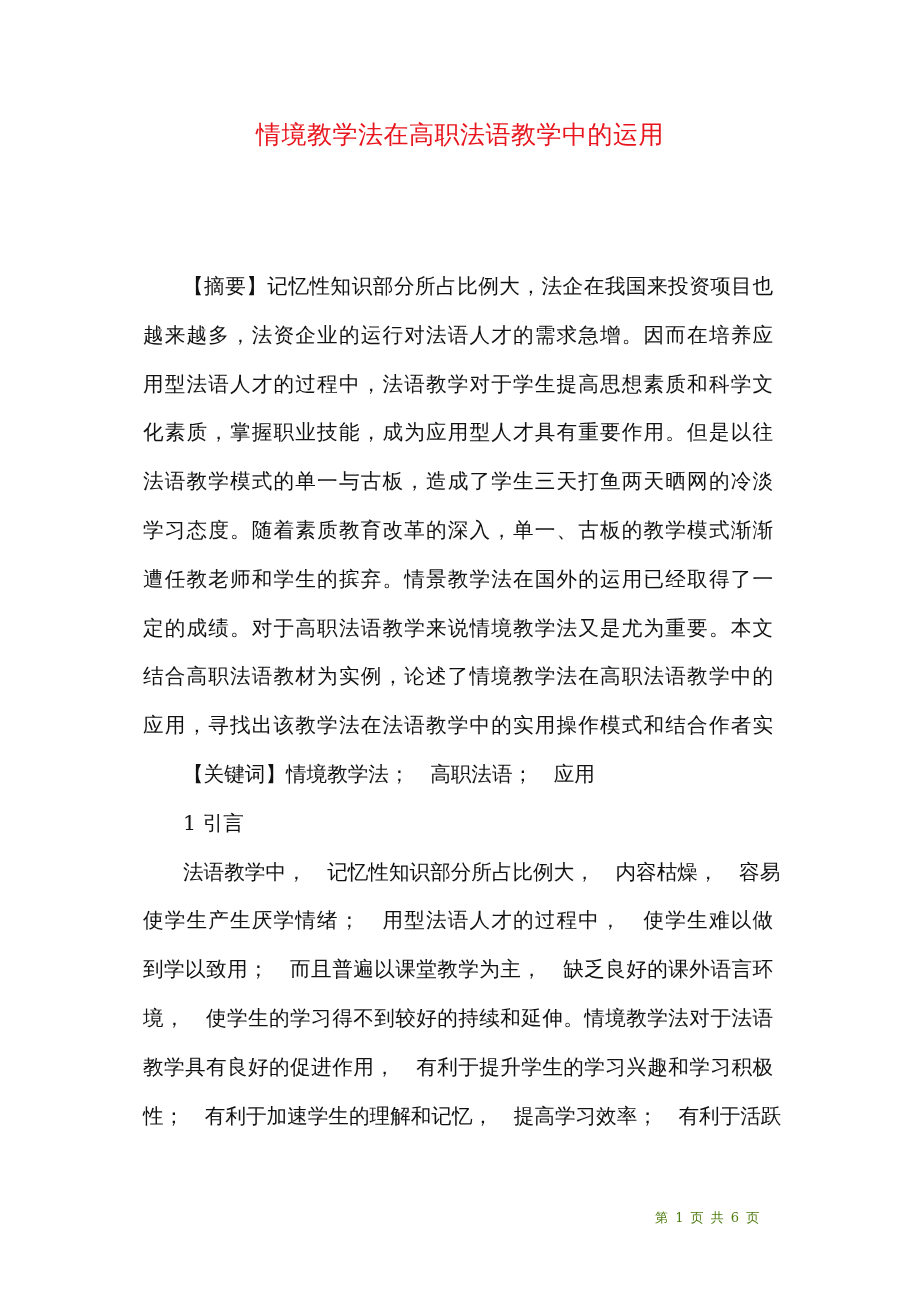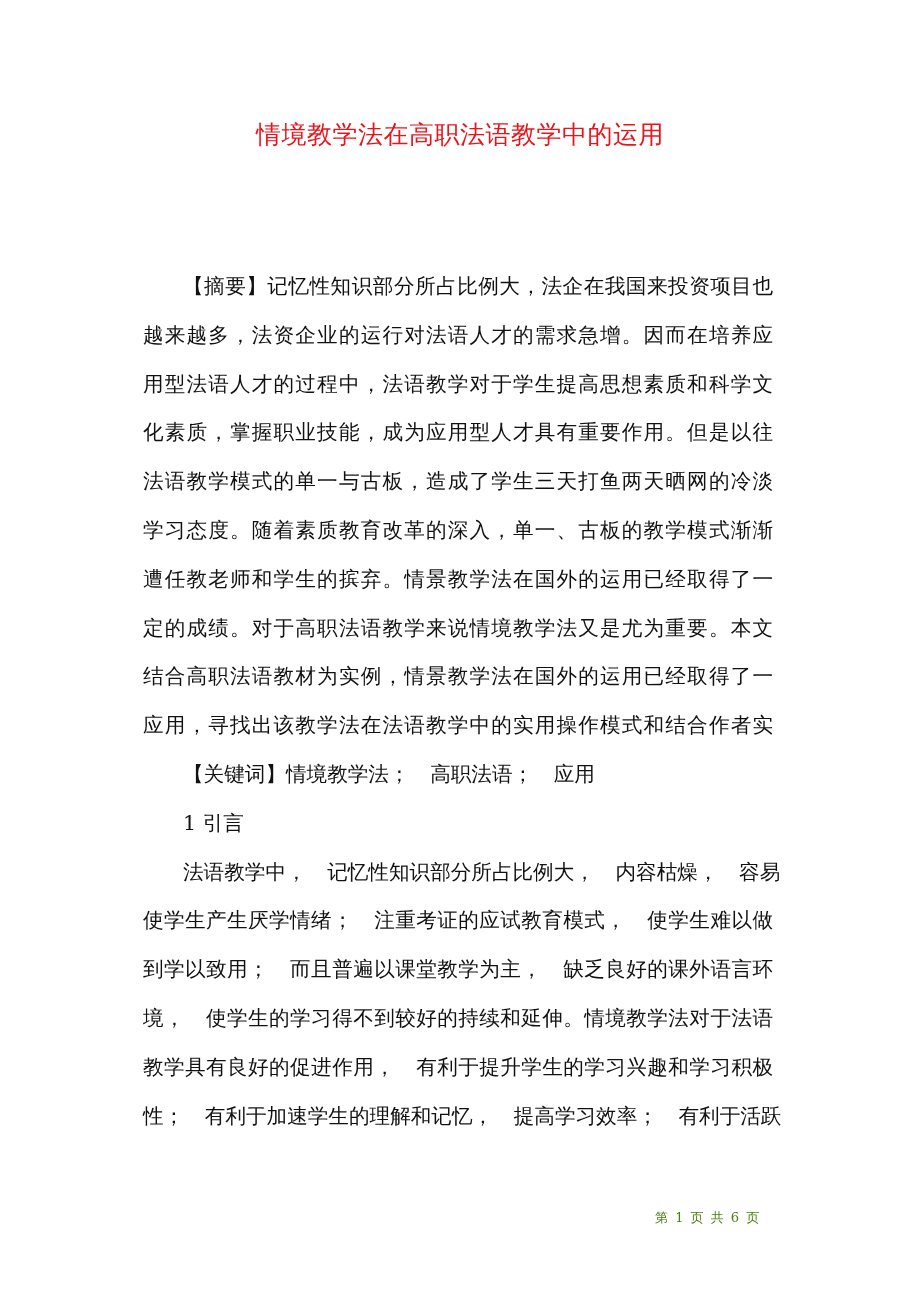--- a/index.html
+++ b/index.html
@@ -23,25 +23,25 @@
 
 <div class="body">
   <div class="line indent" style="padding-left:40px">【摘要】记忆性知识部分所占比例大，法企在我国来投资项目也</div>
   <div class="line">越来越多，法资企业的运行对法语人才的需求急增。因而在培养应</div>
   <div class="line">用型法语人才的过程中，法语教学对于学生提高思想素质和科学文</div>
   <div class="line">化素质，掌握职业技能，成为应用型人才具有重要作用。但是以往</div>
   <div class="line">法语教学模式的单一与古板，造成了学生三天打鱼两天晒网的冷淡</div>
   <div class="line">学习态度。随着素质教育改革的深入，单一、古板的教学模式渐渐</div>
   <div class="line">遭任教老师和学生的摈弃。情景教学法在国外的运用已经取得了一</div>
   <div class="line">定的成绩。对于高职法语教学来说情境教学法又是尤为重要。本文</div>
-  <div class="line">结合高职法语教材为实例，情景教学法在国外的运用已经取得了一</div>
+  <div class="line">结合高职法语教材为实例，论述了情境教学法在高职法语教学中的</div>
   <div class="line">应用，寻找出该教学法在法语教学中的实用操作模式和结合作者实</div>
   <div class="line last" style="padding-left:40px">【关键词】情境教学法；　高职法语；　应用</div>
   <div class="line last" style="padding-left:40px">1 引言</div>
   <div class="line" style="padding-left:40px">法语教学中，　记忆性知识部分所占比例大，　内容枯燥，　容易</div>
-  <div class="line">使学生产生厌学情绪；　注重考证的应试教育模式，　使学生难以做</div>
+  <div class="line">使学生产生厌学情绪；　用型法语人才的过程中，　使学生难以做</div>
   <div class="line">到学以致用；　而且普遍以课堂教学为主，　缺乏良好的课外语言环</div>
   <div class="line">境，　使学生的学习得不到较好的持续和延伸。情境教学法对于法语</div>
   <div class="line">教学具有良好的促进作用，　有利于提升学生的学习兴趣和学习积极</div>
   <div class="line">性；　有利于加速学生的理解和记忆，　提高学习效率；　有利于活跃</div>
 </div>
 
 <div class="footer">第 1 页 共 6 页</div>
 
 </body></html>

